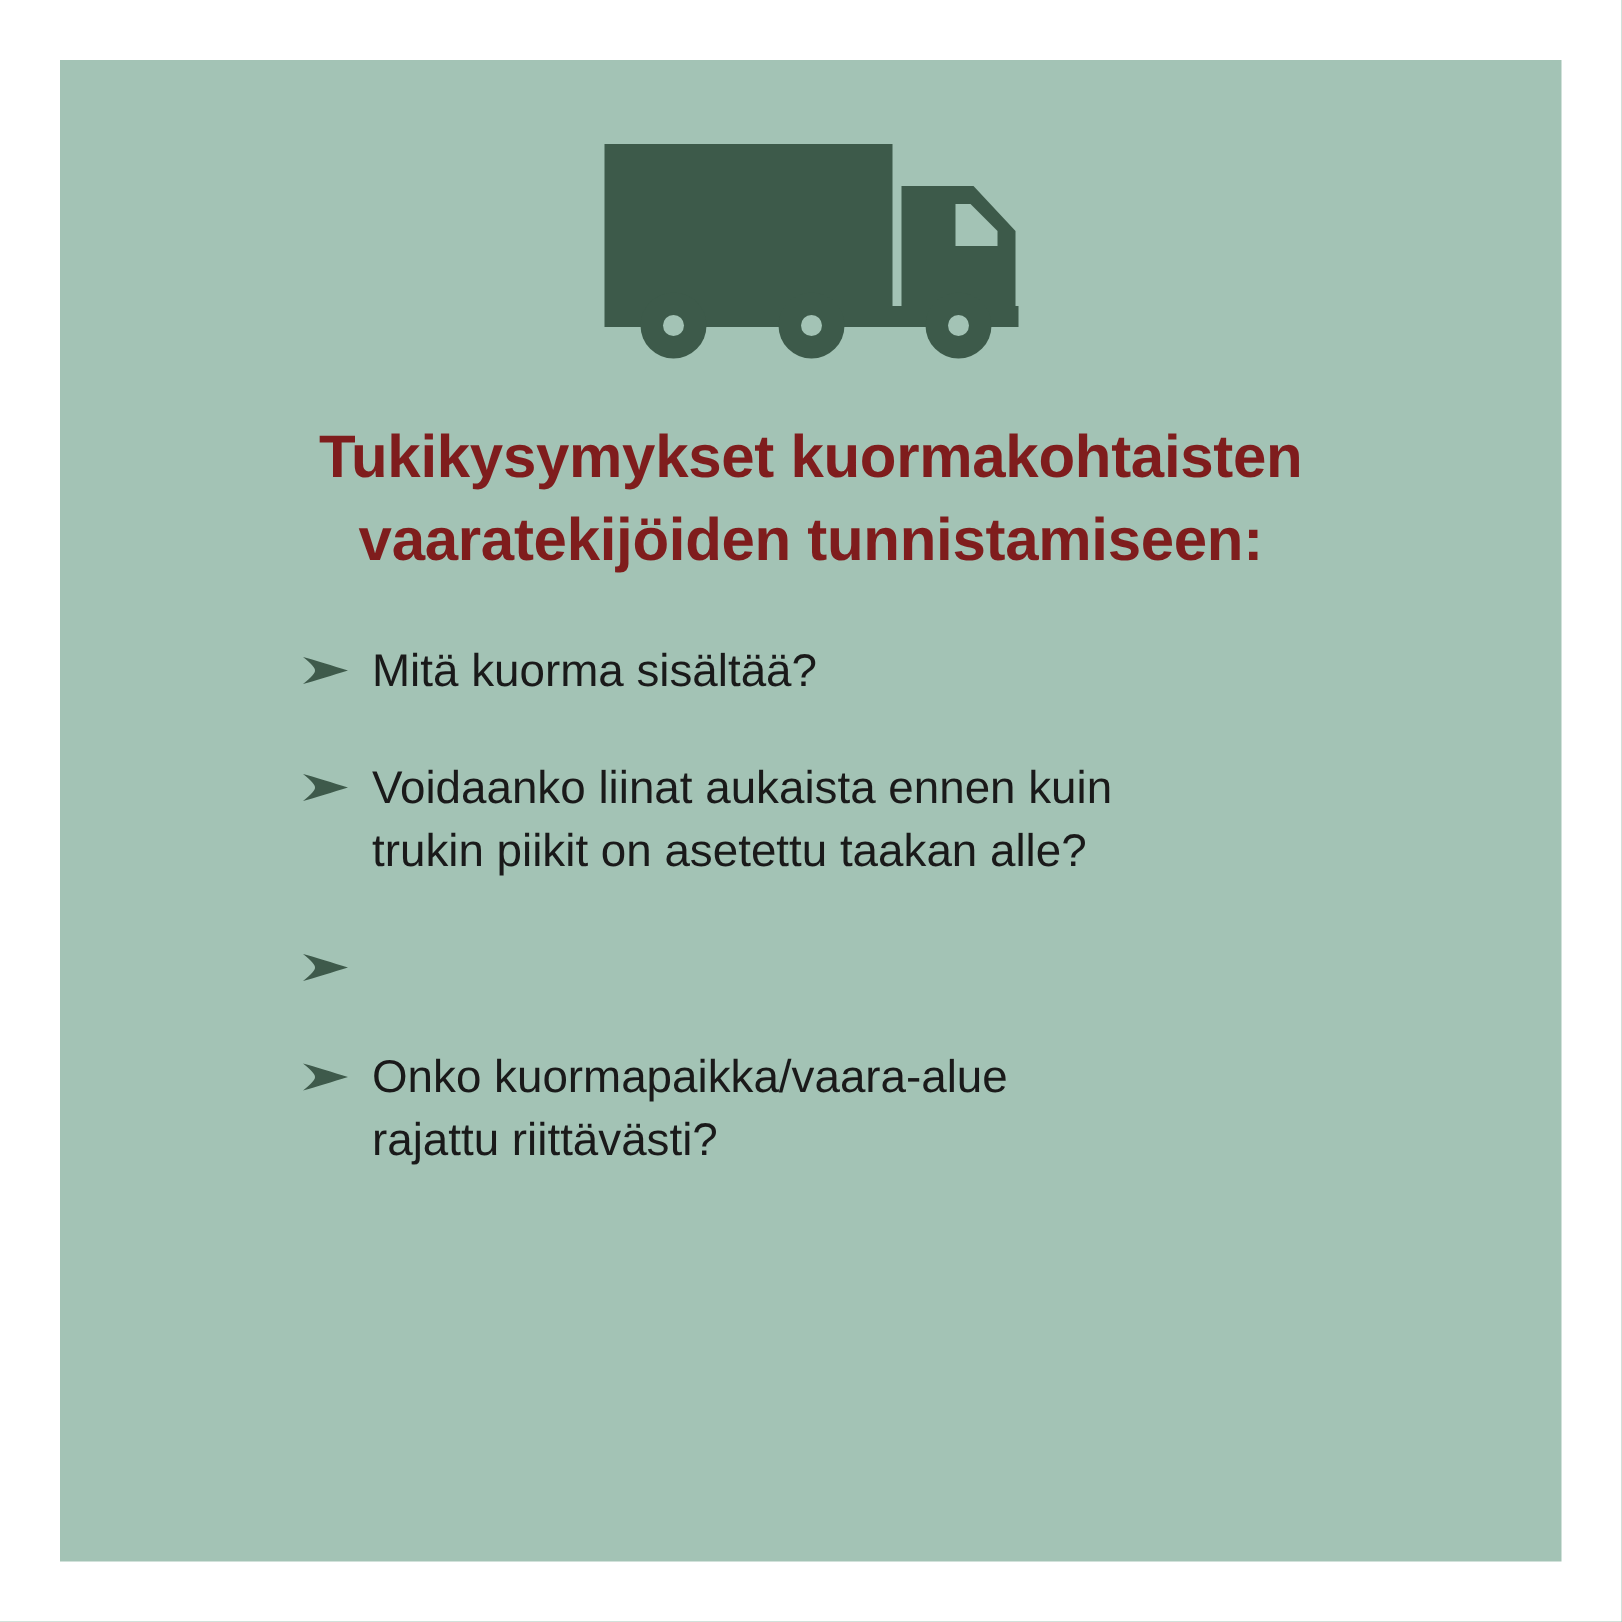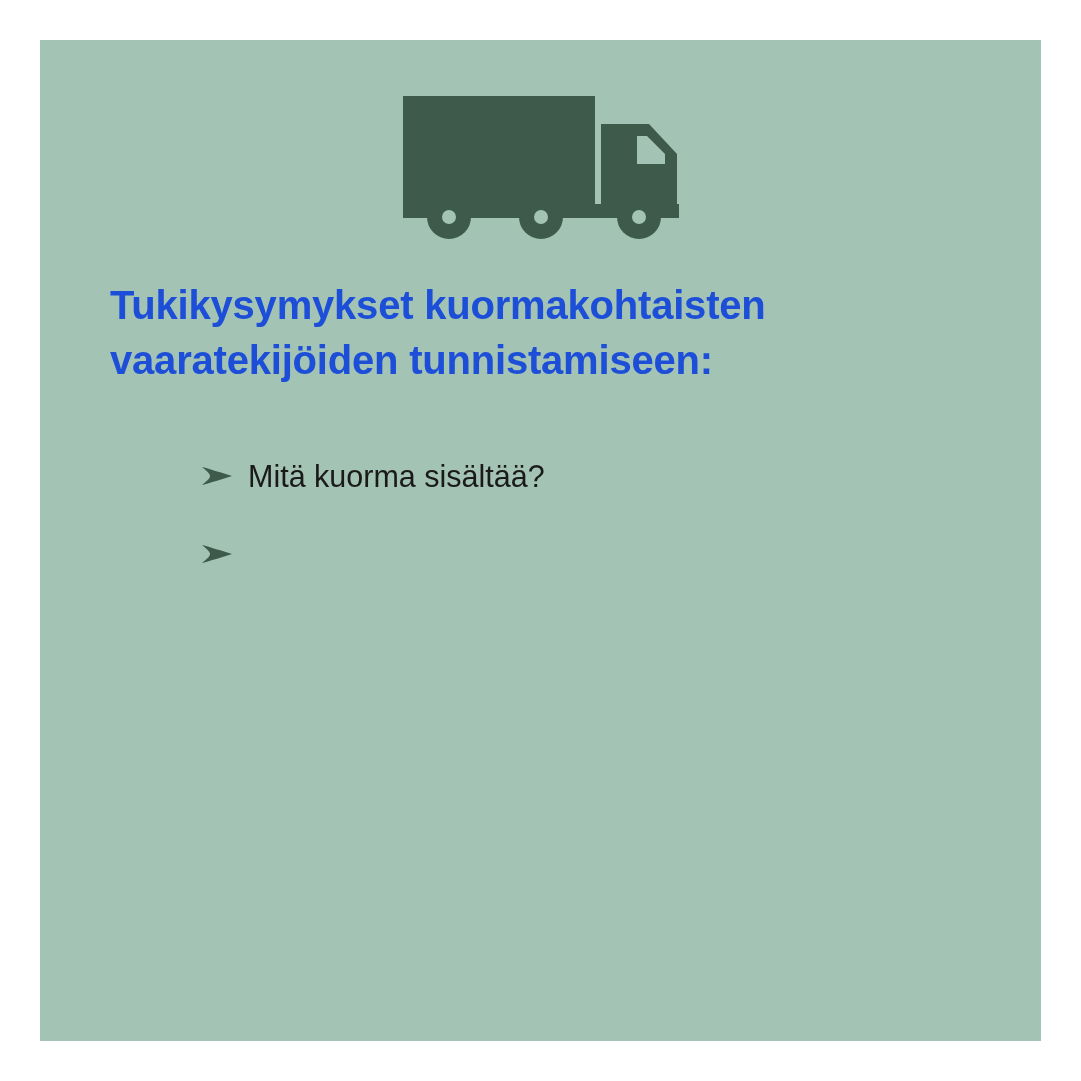--- a/index.html
+++ b/index.html
@@ -31,31 +31,32 @@
     width: 1001px;
     display: flex;
     justify-content: center;
   }
 
   .title {
     position: absolute;
     left: 70px;
     top: 238px;
     width: 861px;
+    text-align: center;
     font-size: 40px;
     line-height: 1.38;
     font-weight: bold;
-    color: #1d4ed8;
+    color: #7f1d1d;
     letter-spacing: -0.2px;
   }
 
   .list {
     position: absolute;
     left: 160px;
-    top: 416px;
+    top: 387px;
     width: 790px;
   }
 
   .item {
     display: flex;
     align-items: flex-start;
     margin-bottom: 37px;
   }
 
   .arrow {
@@ -107,24 +108,42 @@
     <div class="item">
       <span class="arrow">
         <svg width="34" height="22" viewBox="0 0 34 22" xmlns="http://www.w3.org/2000/svg">
           <path d="M2 2 C10 4 22 8 32 11 C22 14 10 18 2 20 C8 15 10 13 10 11 C10 9 8 7 2 2 Z" fill="currentColor"></path>
         </svg>
       </span>
       <span class="item-text">Mitä kuorma sisältää?</span>
     </div>
 
 
+    <div class="item">
+      <span class="arrow">
+        <svg width="34" height="22" viewBox="0 0 34 22" xmlns="http://www.w3.org/2000/svg">
+          <path d="M2 2 C10 4 22 8 32 11 C22 14 10 18 2 20 C8 15 10 13 10 11 C10 9 8 7 2 2 Z" fill="currentColor"></path>
+        </svg>
+      </span>
+      <span class="item-text">Voidaanko liinat aukaista ennen kuin
+trukin piikit on asetettu taakan alle?</span>
+    </div>
 
     <div class="item">
       <span class="arrow">
         <svg width="34" height="22" viewBox="0 0 34 22" xmlns="http://www.w3.org/2000/svg">
           <path d="M2 2 C10 4 22 8 32 11 C22 14 10 18 2 20 C8 15 10 13 10 11 C10 9 8 7 2 2 Z" fill="currentColor"></path>
         </svg>
       </span>
     </div>
 
+    <div class="item">
+      <span class="arrow">
+        <svg width="34" height="22" viewBox="0 0 34 22" xmlns="http://www.w3.org/2000/svg">
+          <path d="M2 2 C10 4 22 8 32 11 C22 14 10 18 2 20 C8 15 10 13 10 11 C10 9 8 7 2 2 Z" fill="currentColor"></path>
+        </svg>
+      </span>
+      <span class="item-text">Onko kuormapaikka/vaara-alue
+rajattu riittävästi?</span>
+    </div>
 
   </div>
 </div>
 
 </body></html>

